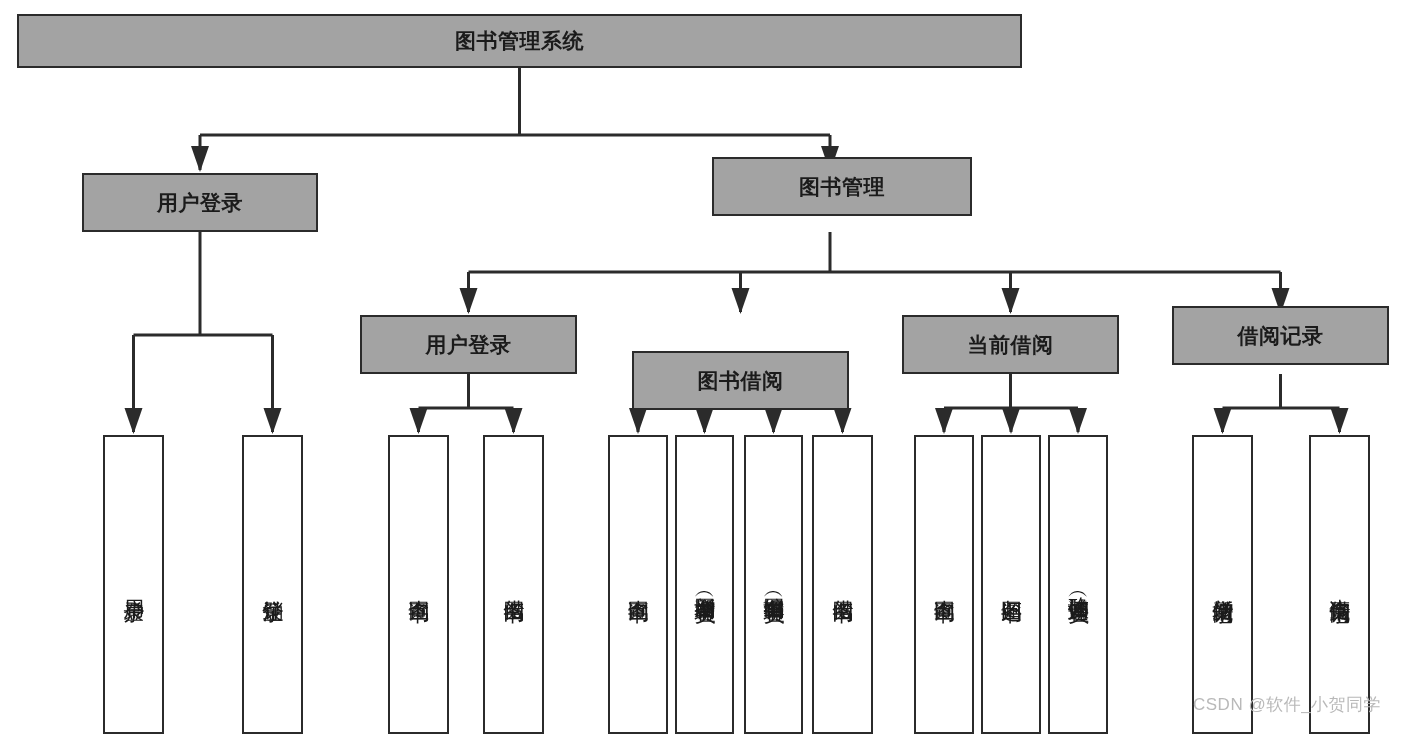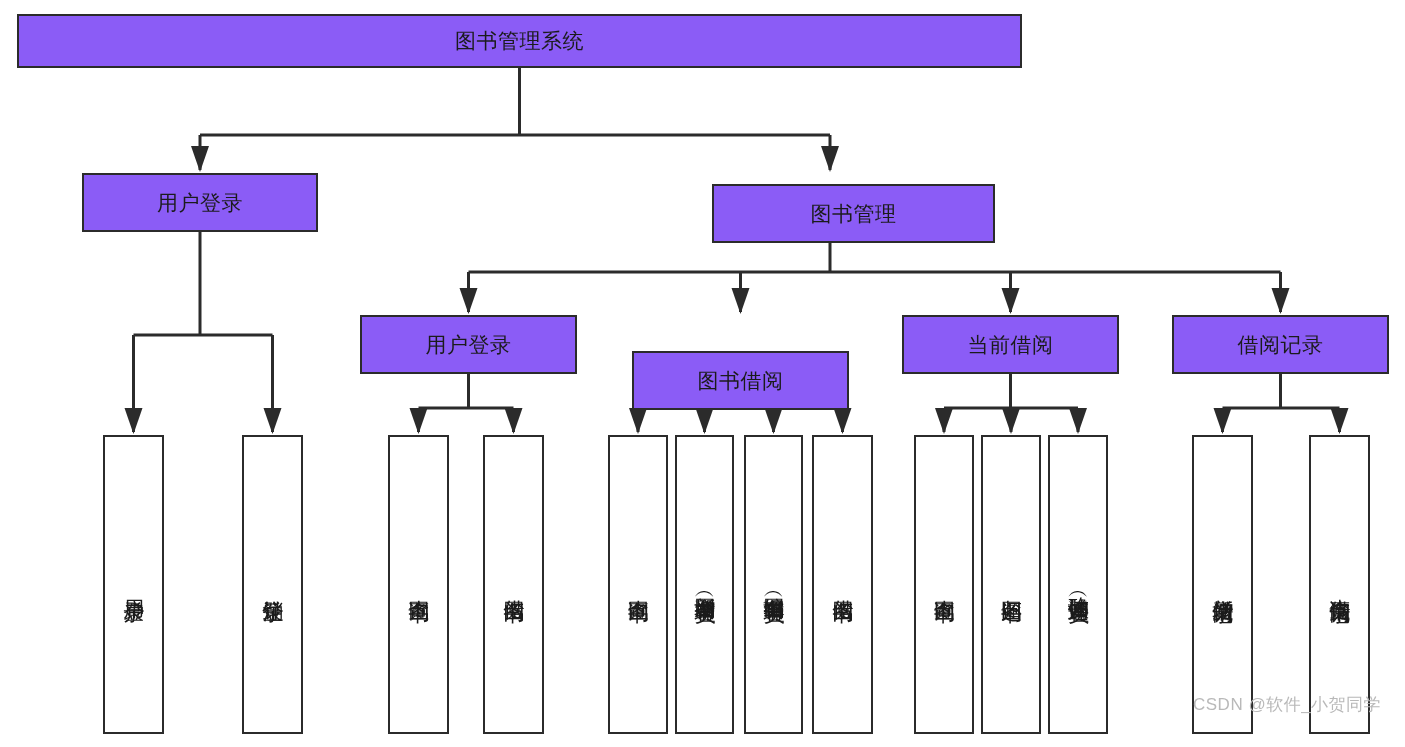--- a/index.html
+++ b/index.html
@@ -22,26 +22,27 @@
   svg.layer {
     position: absolute;
     left: 0;
     top: 0;
     width: 1405px;
     height: 747px;
   }
   .node-box {
     position: absolute;
     box-sizing: border-box;
-    background: #8b5cf6;
+    background: #a3a3a3;
     border: 2px solid #2b2b2b;
     display: flex;
     align-items: center;
     justify-content: center;
     overflow: hidden;
+    font-weight: bold;
   }
   .node-label-h {
     font-size: 21px;
     color: #1b1b1b;
     line-height: 1.1;
     letter-spacing: 0.5px;
     white-space: nowrap;
   }
   .leaf-box {
     position: absolute;
@@ -133,33 +134,33 @@
       <polygon points="1330.5,408 1348.5,408 1339.5,434" fill="#2b2b2b"></polygon>
     </svg>
 
   <div id="nodes">
       <div class="node-box" style="left: 17px; top: 14px; width: 1005px; height: 54px;">
         <span class="node-label-h">图书管理系统</span>
       </div>
       <div class="node-box" style="left: 82px; top: 173px; width: 236px; height: 59px;">
         <span class="node-label-h">用户登录</span>
       </div>
-      <div class="node-box" style="left: 712px; top: 184px; width: 283px; height: 59px;">
+      <div class="node-box" style="left: 712px; top: 157px; width: 260px; height: 59px;">
         <span class="node-label-h">图书管理</span>
       </div>
       <div class="node-box" style="left: 360px; top: 315px; width: 217px; height: 59px;">
         <span class="node-label-h">用户登录</span>
       </div>
       <div class="node-box" style="left: 632px; top: 315px; width: 217px; height: 59px; margin-top: 36px;">
         <span class="node-label-h">图书借阅</span>
       </div>
       <div class="node-box" style="left: 902px; top: 315px; width: 217px; height: 59px;">
         <span class="node-label-h">当前借阅</span>
       </div>
-      <div class="node-box" style="left: 1172px; top: 315px; width: 217px; height: 59px;">
+      <div class="node-box" style="left: 1172px; top: 306px; width: 217px; height: 59px;">
         <span class="node-label-h">借阅记录</span>
       </div>
       <div class="leaf-box" style="left: 103px; top: 435px; width: 61px; height: 299px;">
         <span class="node-label-v">用户登录</span>
       </div>
       <div class="leaf-box" style="left: 242px; top: 435px; width: 61px; height: 299px;">
         <span class="node-label-v">注销登录</span>
       </div>
       <div class="leaf-box" style="left: 388px; top: 435px; width: 61px; height: 299px;">
         <span class="node-label-v">查询图书</span>

